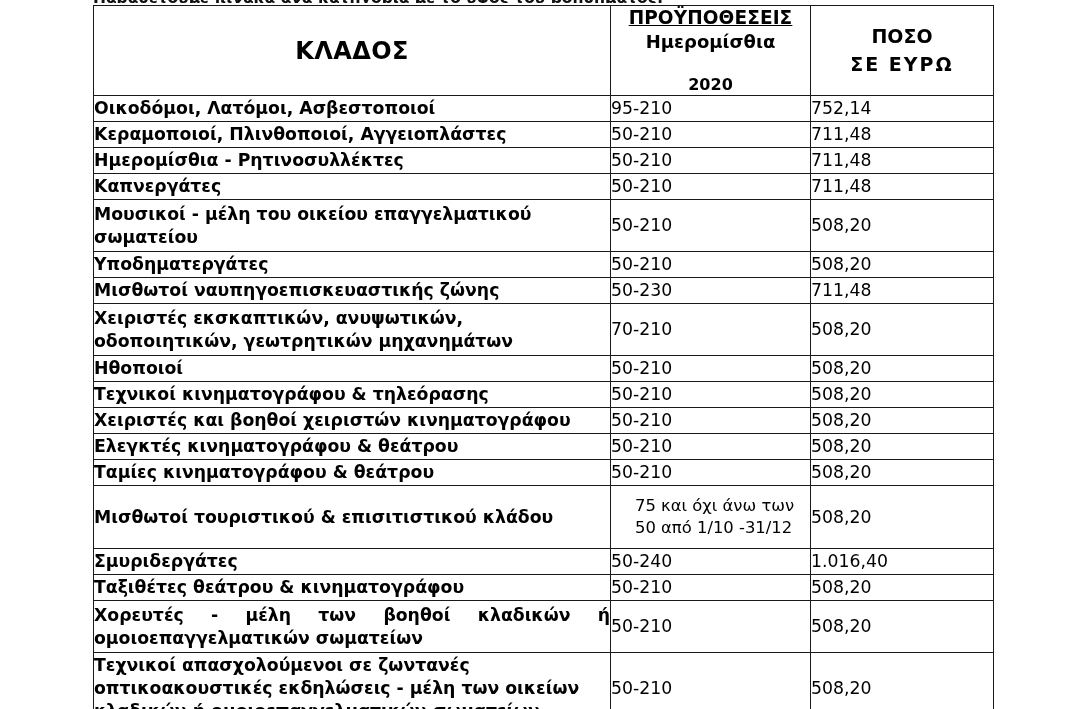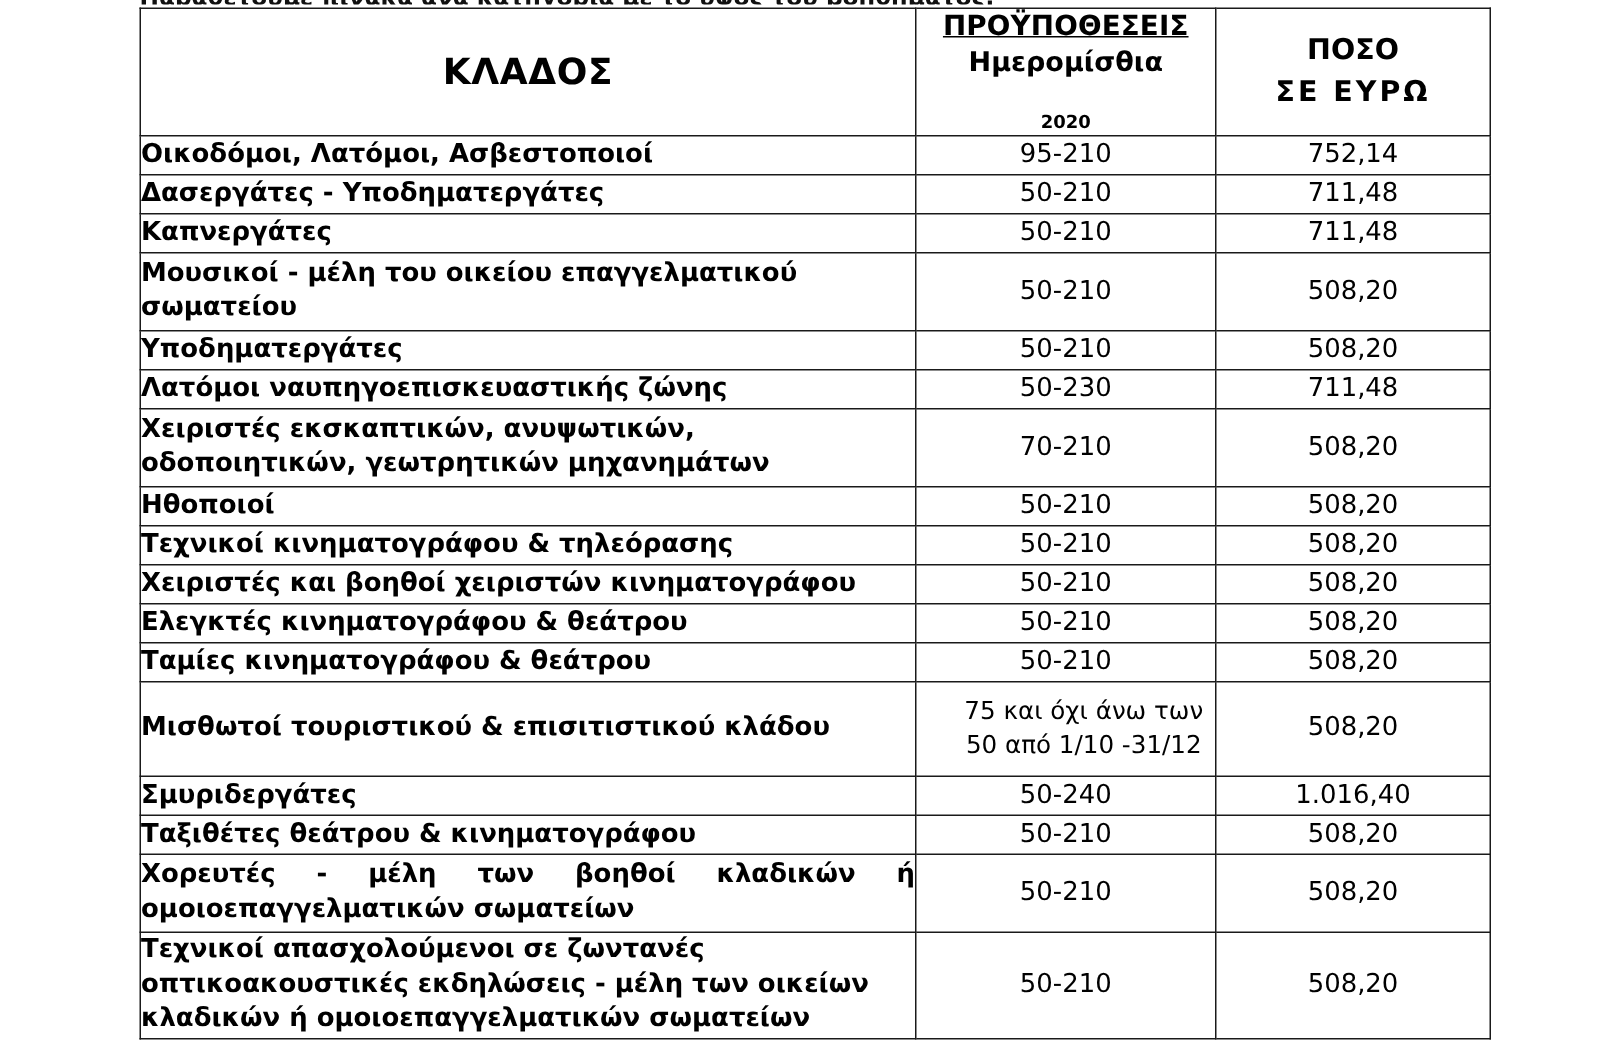--- a/index.html
+++ b/index.html
@@ -71,21 +71,21 @@
   .th-klados {
     font-size: 24px;
     letter-spacing: 0.4px;
   }
   .th-prou {
     font-size: 18.5px;
     line-height: 1.32;
   }
   .th-prou .l1 { letter-spacing: 0.1px; text-decoration: underline; }
   .th-prou .l2 { font-size: 18px; }
-  .th-prou .l3 { font-size: 12px; margin-top: 20px; }
+  .th-prou .l3 { font-size: 16px; margin-top: 20px; }
   .th-poso {
     font-size: 19px;
     line-height: 1.45;
   }
   .th-poso .l2 { letter-spacing: 2px; }
 
   
   td.klados {
     font-size: 17.3px;
     font-weight: 700;
@@ -101,21 +101,21 @@
   td.klados.justify span.jline {
     display: block;
   }
   td.klados.justify span.jline.j {
     text-align: justify;
     text-align-last: justify;
   }
   td.num {
     font-size: 17.3px;
     font-weight: 400;
-    text-align: center;
+    text-align: left;
     line-height: 1.35;
     padding: 3px 4px;
   }
   td.num.twoline { font-size: 16.4px; line-height: 1.38; padding-left: 24px; }
 
   tr.r-1l td { height: 25px; }
   tr.r-2l td { height: 51px; }
   tr.r-3l td { height: 70px; }
   tr.r-tall td { height: 62px; }
 </style>
@@ -148,23 +148,28 @@
       </tr>
     </thead>
     <tbody>
 
       <tr class="r-1l">
         <td class="klados">Οικοδόμοι, Λατόμοι, Ασβεστοποιοί</td>
         <td class="num">95-210</td>
         <td class="num">752,14</td>
       </tr>
 
-
-      <tr class="r-1l">
-        <td class="klados">Δασεργάτες - Υποδηματεργάτες</td>
+      <tr class="r-1l">
+        <td class="klados">Κεραμοποιοί, Πλινθοποιοί, Αγγειοπλάστες</td>
+        <td class="num">50-210</td>
+        <td class="num">711,48</td>
+      </tr>
+
+      <tr class="r-1l">
+        <td class="klados">Ημερομίσθια - Ρητινοσυλλέκτες</td>
         <td class="num">50-210</td>
         <td class="num">711,48</td>
       </tr>
 
       <tr class="r-1l">
         <td class="klados">Καπνεργάτες</td>
         <td class="num">50-210</td>
         <td class="num">711,48</td>
       </tr>
 
@@ -174,21 +179,21 @@
         <td class="num">508,20</td>
       </tr>
 
       <tr class="r-1l">
         <td class="klados">Υποδηματεργάτες</td>
         <td class="num">50-210</td>
         <td class="num">508,20</td>
       </tr>
 
       <tr class="r-1l">
-        <td class="klados">Λατόμοι ναυπηγοεπισκευαστικής ζώνης</td>
+        <td class="klados">Μισθωτοί ναυπηγοεπισκευαστικής ζώνης</td>
         <td class="num">50-230</td>
         <td class="num">711,48</td>
       </tr>
 
       <tr class="r-2l">
         <td class="klados">Χειριστές εκσκαπτικών, ανυψωτικών, οδοποιητικών, γεωτρητικών μηχανημάτων</td>
         <td class="num">70-210</td>
         <td class="num">508,20</td>
       </tr>
 

